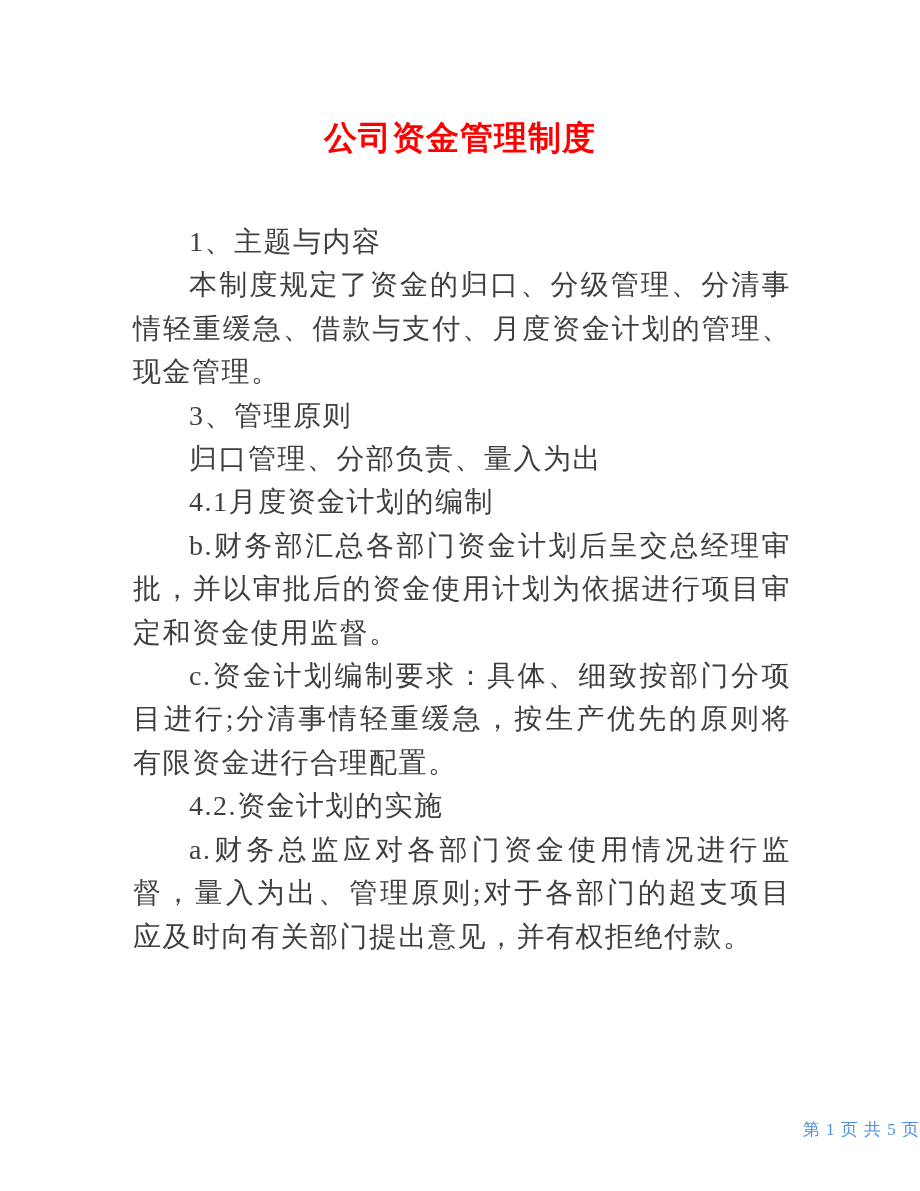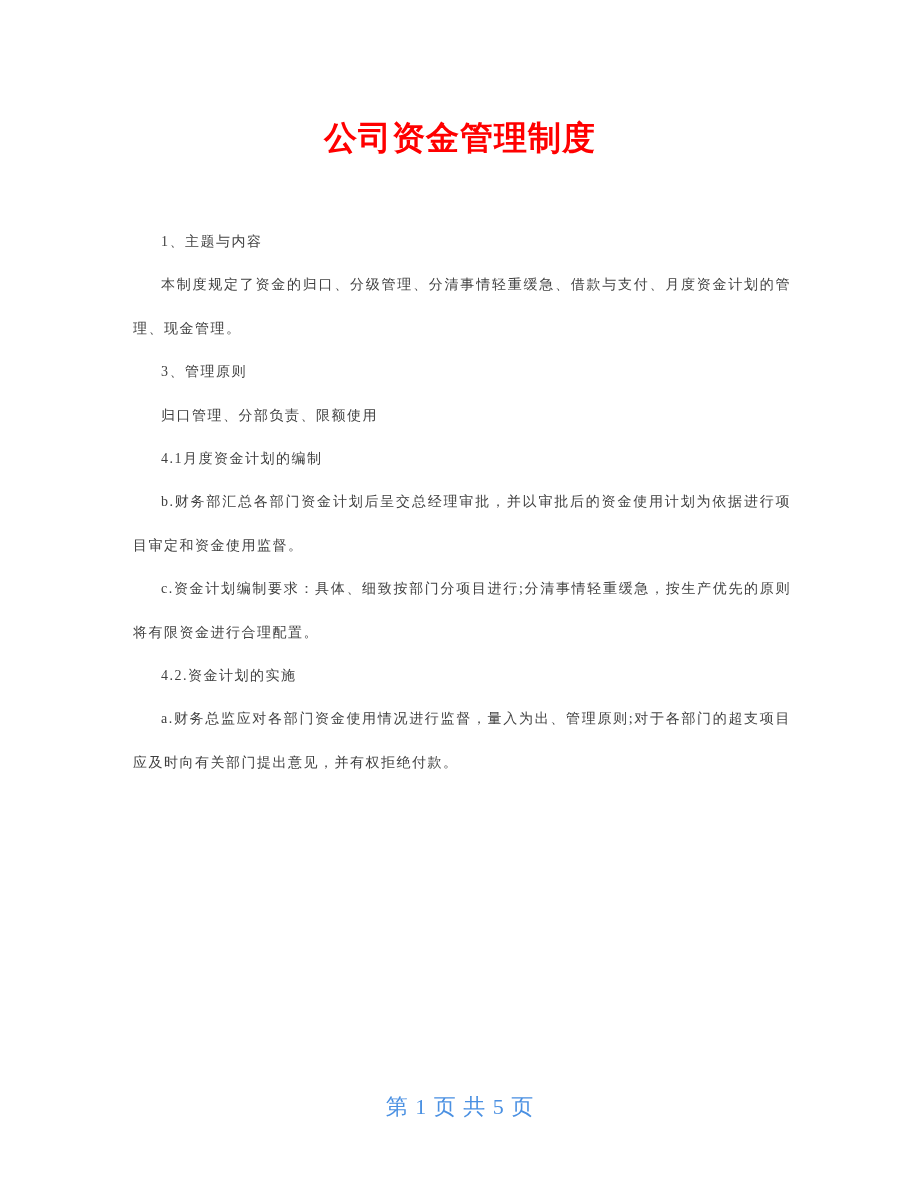--- a/index.html
+++ b/index.html
@@ -22,52 +22,52 @@
     font-size: 33px;
     line-height: 44px;
     font-weight: bold;
     letter-spacing: 1px;
   }
   .doc-body {
     position: absolute;
     top: 210px;
     left: 133px;
     width: 658px;
-    font-size: 14px;
+    font-size: 28px;
     line-height: 43.4px;
     letter-spacing: 1.5px;
     text-align: justify;
     text-justify: inter-ideograph;
   }
   .para {
     text-indent: 2em;
     margin: 0;
   }
   .page-footer {
     position: absolute;
-    top: 1084px;
+    top: 1107px;
     left: 0;
     width: 100%;
-    text-align: center;
-    font-size: 22px;
+    text-align: right;
+    font-size: 17px;
     line-height: 26px;
     letter-spacing: 1px;
   }
 </style>
 </head>
 <body>
 
 <div class="page">
   <h1 class="doc-title" style="color: rgb(255, 0, 0);">公司资金管理制度</h1>
 
   <div class="doc-body" style="color: rgb(63, 63, 63);">
       <p class="para">1、主题与内容</p>
       <p class="para">本制度规定了资金的归口、分级管理、分清事情轻重缓急、借款与支付、月度资金计划的管理、现金管理。</p>
       <p class="para">3、管理原则</p>
-      <p class="para">归口管理、分部负责、限额使用</p>
+      <p class="para">归口管理、分部负责、量入为出</p>
       <p class="para">4.1月度资金计划的编制</p>
       <p class="para">b.财务部汇总各部门资金计划后呈交总经理审批，并以审批后的资金使用计划为依据进行项目审定和资金使用监督。</p>
       <p class="para">c.资金计划编制要求：具体、细致按部门分项目进行;分清事情轻重缓急，按生产优先的原则将有限资金进行合理配置。</p>
       <p class="para">4.2.资金计划的实施</p>
       <p class="para">a.财务总监应对各部门资金使用情况进行监督，量入为出、管理原则;对于各部门的超支项目应及时向有关部门提出意见，并有权拒绝付款。</p>
     </div>
 
   <div class="page-footer" style="color: rgb(74, 144, 226);">
     <span>第 1 页 共 5 页</span>
   </div>

